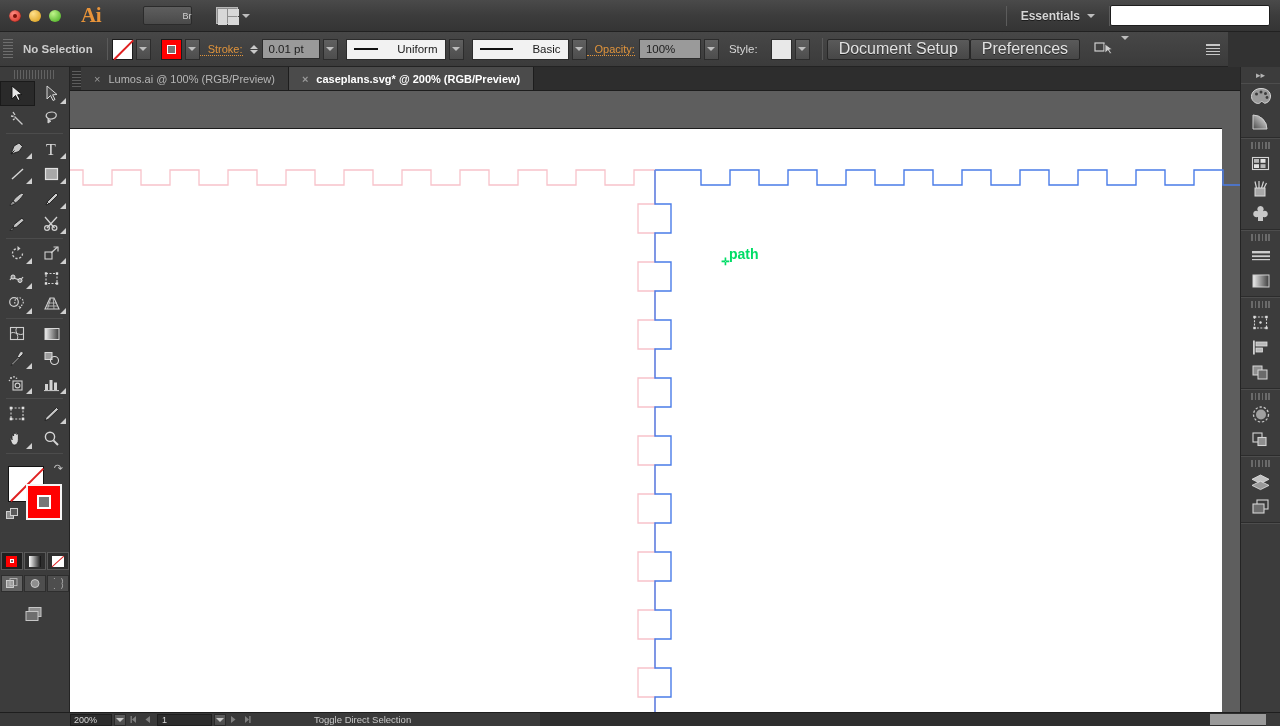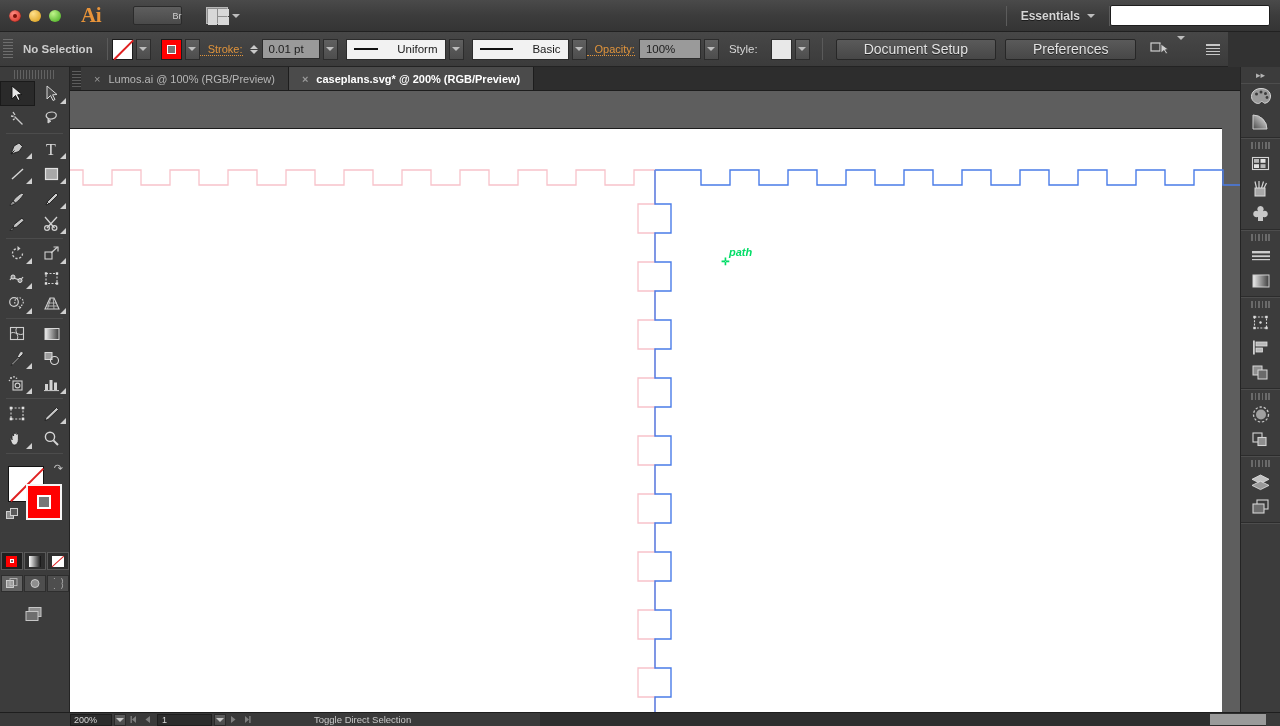--- a/index.html
+++ b/index.html
@@ -23,21 +23,21 @@
   .tl { width: 12px; height: 12px; border-radius: 50%; position: relative; }
   .tl-red { background: radial-gradient(circle at 35% 30%, #ff8a80, #d0281b); box-shadow: inset 0 0 1px #000; }
   .tl-yellow { background: radial-gradient(circle at 35% 30%, #ffe08a, #d99a12); }
   .tl-green { background: radial-gradient(circle at 35% 30%, #bff58a, #3fa818); }
   .tl-red::after { content:''; position:absolute; left:4px; top:4px; width:4px; height:4px; border-radius:50%; background:#7a1109; }
   .ai-logo {
     margin-left: 20px; color: #e8943a; font-size: 21px; font-weight: bold;
     font-family: Liberation Serif, serif; letter-spacing: -0.5px;
   }
   .br-btn {
-    margin-left: 32px; width: 49px; height: 19px;
+    margin-left: 42px; width: 49px; height: 19px;
     background: linear-gradient(to bottom,#5e5e5e,#4a4a4a);
     border: 1px solid #2b2b2b; border-radius: 2px;
     color: #d0d0d0; font-size: 9px; display: flex; align-items: center; justify-content: center; padding-left: 39px;
   }
   .arrange-btn { margin-left: 24px; display: flex; align-items: center; gap: 4px; }
   .arrange-ico {
     width: 22px; height: 17px; border: 1px solid #b8b8b8; background: #8e8e8e;
     display: grid; grid-template-columns: 9px 11px; grid-template-rows: 7px 8px; gap: 1px;
     padding: 1px;
   }
@@ -95,22 +95,22 @@
   }
   .combo {
     height: 21px; background: #f2f2f2; border: 1px solid #2c2c2c; display: flex;
     align-items: center; justify-content: flex-end; padding: 0 7px; margin-left: 8px;
     color: #1a1a1a; font-size: 11.5px; position: relative; gap: 19px;
   }
   .combo .dash { width: 48px; height: 2px; background: #111; }
   .style-sw { width: 21px; height: 21px; background: #e8e8e8; border: 1px solid #2c2c2c; margin-left: 6px; }
   .btn3d {
     height: 21px; background: linear-gradient(to bottom,#5a5a5a,#474747);
-    border: 1px solid #272727; border-radius: 2px; color: #e2e2e2; font-size: 14px;
-    display: flex; align-items: center; justify-content: center; padding: 0 27px; margin-left: 9px;
+    border: 1px solid #272727; border-radius: 2px; color: #e2e2e2; font-size: 16px;
+    display: flex; align-items: center; justify-content: center; padding: 0 11px; 
     text-shadow: 0 1px 0 #222;
   }
   .selsim-ico { margin-left: 14px; width: 20px; height: 16px; position: relative; }
   .panel-menu-ico {
     margin-right: 8px; width: 14px; height: 11px;
     background: repeating-linear-gradient(to bottom,#c6c6c6 0 1.5px, transparent 1.5px 3.5px);
   }
 
   
   .tabbar {
@@ -191,22 +191,22 @@
     background: #2e2e2e; border-left: 1px solid #1c1c1c;
   }
   .vs-up { position:absolute; left:2px; top:4px; width:0;height:0;
     border-left:5px solid transparent; border-right:5px solid transparent; border-bottom:6px solid #c3c3c3; }
   .vs-thumb { position:absolute; left:2px; top: 290px; width:10px; height:20px; background:#9a9a9a; border-radius:1px; }
 
   
   .art { position: absolute; left: 0; top: 0; width: 1210px; height: 621px; }
   .art svg { position: absolute; left: 0; top: 0; }
   .smart-label {
-    position: absolute; color: #00dd66; font-size: 11px; font-family: "Liberation Sans", sans-serif;
-    left: 659px; top: 155px; font-weight: bold; font-style: italic;
+    position: absolute; color: #00dd66; font-size: 14px; font-family: "Liberation Sans", sans-serif;
+    left: 659px; top: 155px; font-weight: bold;
   }
   .cursor-x {
     position: absolute; left: 651px; top: 166px; width: 9px; height: 9px; color: #00dd66;
     font-size: 10px; line-height: 9px; text-align: center; font-weight: bold;
   }
 
   
   .dock {
     position: absolute; right: 0; top: 67px; width: 40px; height: 659px;
     background: #3c3c3c; border-left: 1px solid #242424;

